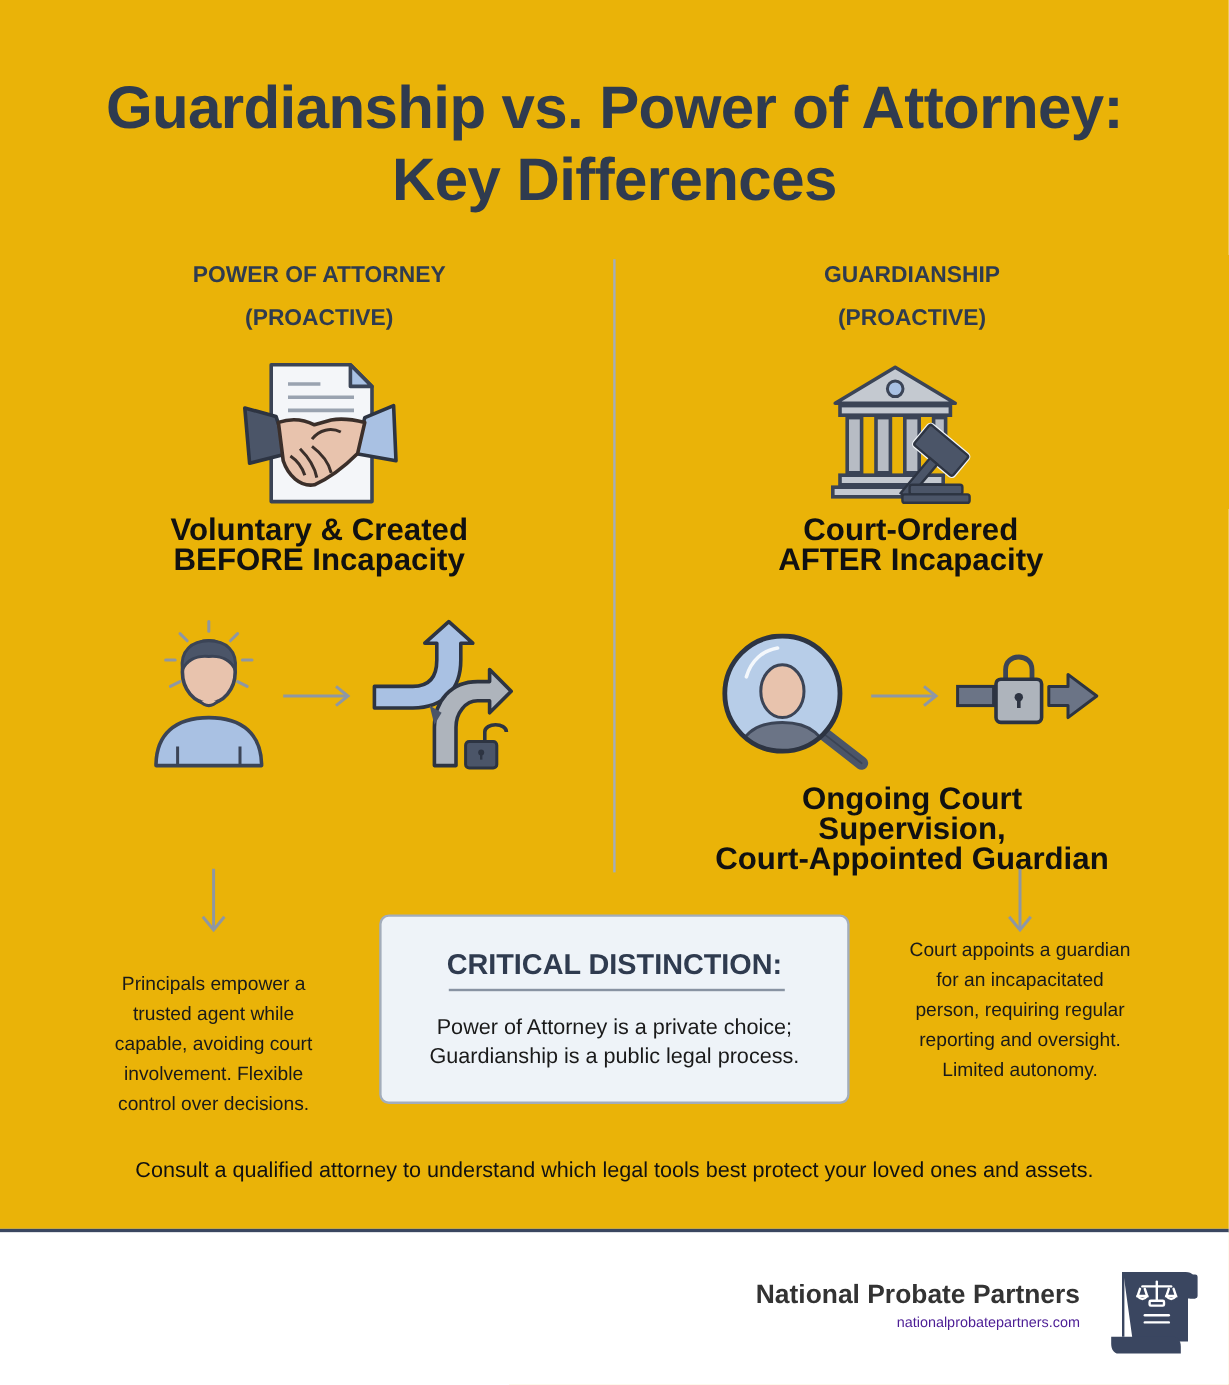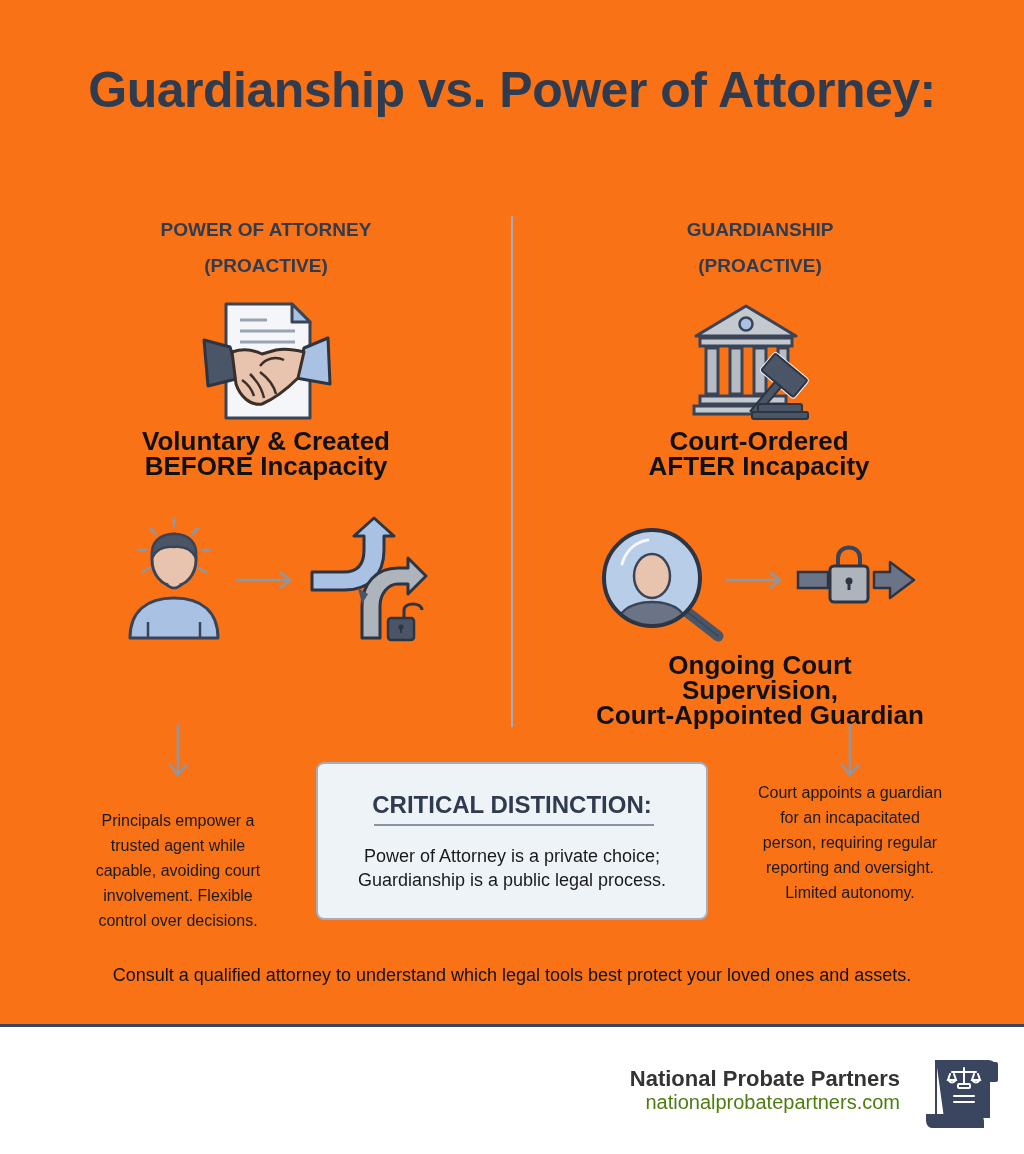--- a/index.html
+++ b/index.html
@@ -5,21 +5,21 @@
   * { box-sizing: border-box; margin: 0; padding: 0; }
   html, body { width: 1024px; height: 1154px; overflow: hidden; }
   body {
     position: relative;
     background: #ffffff;
     font-family: "Liberation Sans", "DejaVu Sans", sans-serif;
     color: #111827;
   }
   .canvas {
     position: absolute; left: 0; top: 0; width: 1024px; height: 1024px;
-    background: #f97316;
+    background: #eab308;
   }
   .footer-rule {
     position: absolute; left: 0; top: 1024px; width: 1024px; height: 3px;
     background: #3a4660;
   }
   .footer {
     position: absolute; left: 0; top: 1027px; width: 1024px; height: 127px;
     background: #ffffff;
   }
   .abs { position: absolute; }
@@ -61,32 +61,33 @@
     left: 0; top: 963px; width: 1024px;
     font-size: 18px; line-height: 24px; color: #111111;
   }
   .brand-name {
     right: 124px; top: 1066px;
     font-size: 22px; font-weight: 700; color: #333333; line-height: 26px;
     text-align: right; white-space: nowrap; margin-left: 46px;
   }
   .brand-url {
     right: 124px; top: 1091px;
-    font-size: 20px; color: #4d7c0f; line-height: 22px;
+    font-size: 12px; color: #4c1d95; line-height: 22px;
     text-align: right; white-space: nowrap;
   }
   svg { display: block; }
 </style>
 </head>
 <body>
 
 <div class="canvas">
 
   <div class="abs title center">
     <div>Guardianship vs. Power of Attorney:</div>
+    <div>Key Differences</div>
   </div>
 
   <div class="abs col-head center" style="left:66px; top:212px; width:400px;">
     <div>POWER OF ATTORNEY</div>
     <div>(PROACTIVE)</div>
   </div>
 
   <div class="abs col-head center" style="left:560px; top:212px; width:400px;">
     <div>GUARDIANSHIP</div>
     <div>(PROACTIVE)</div>

